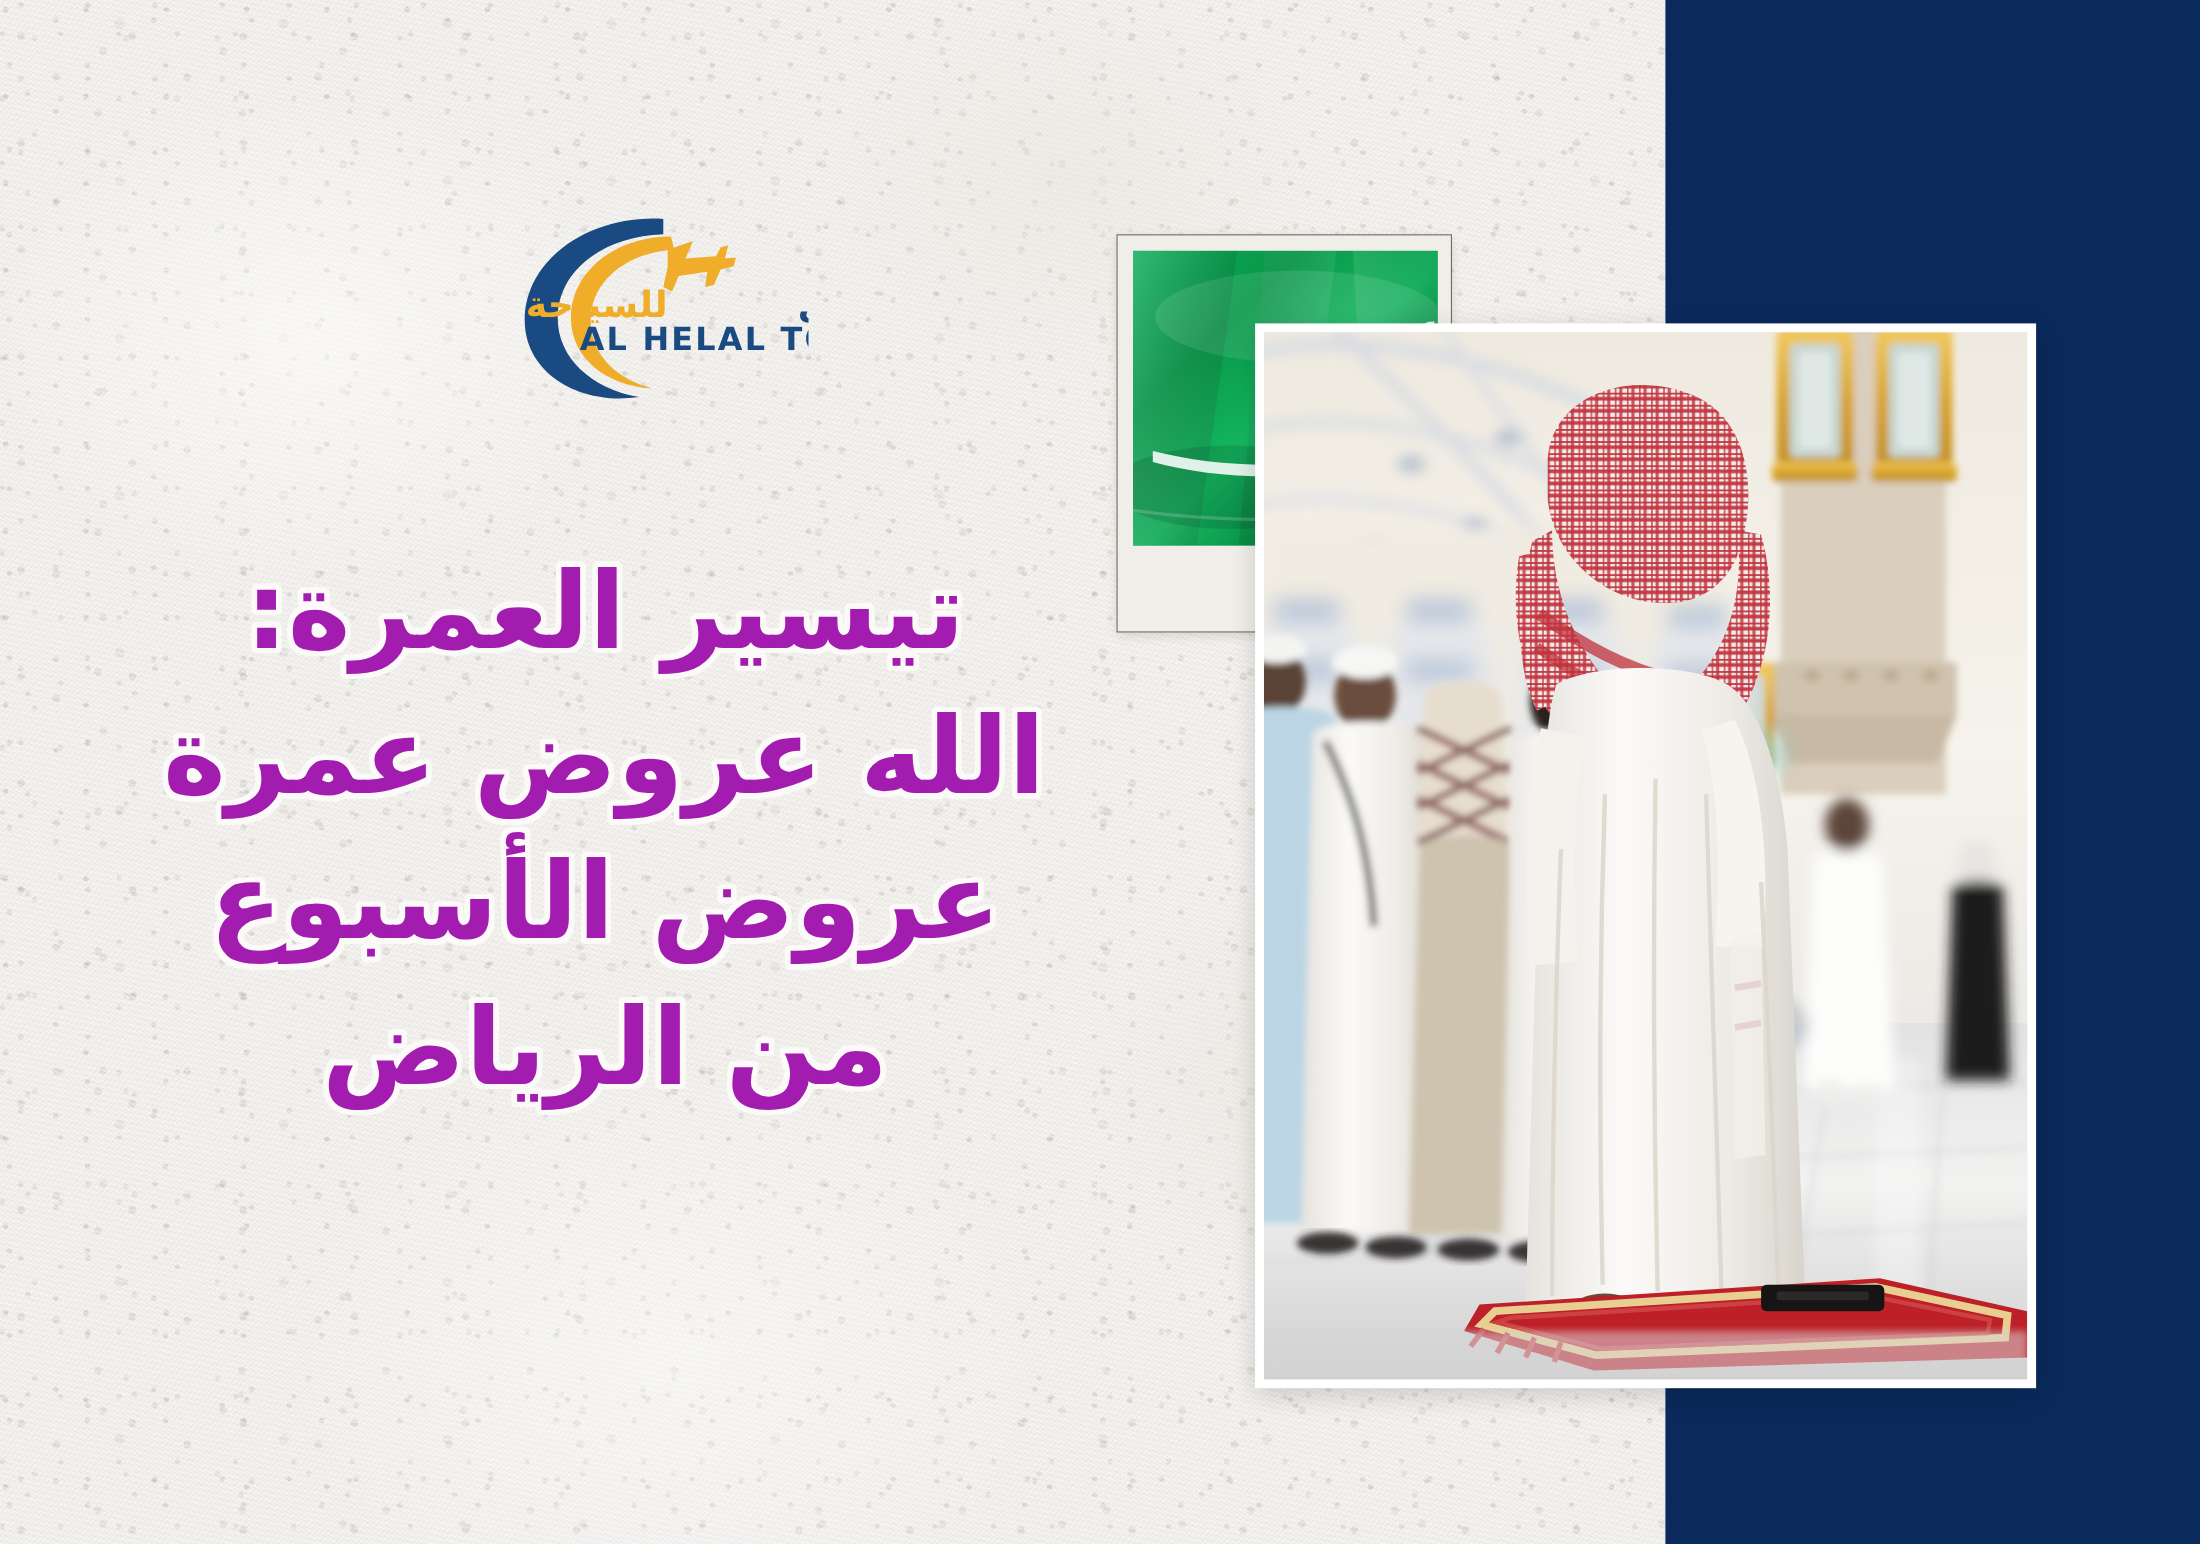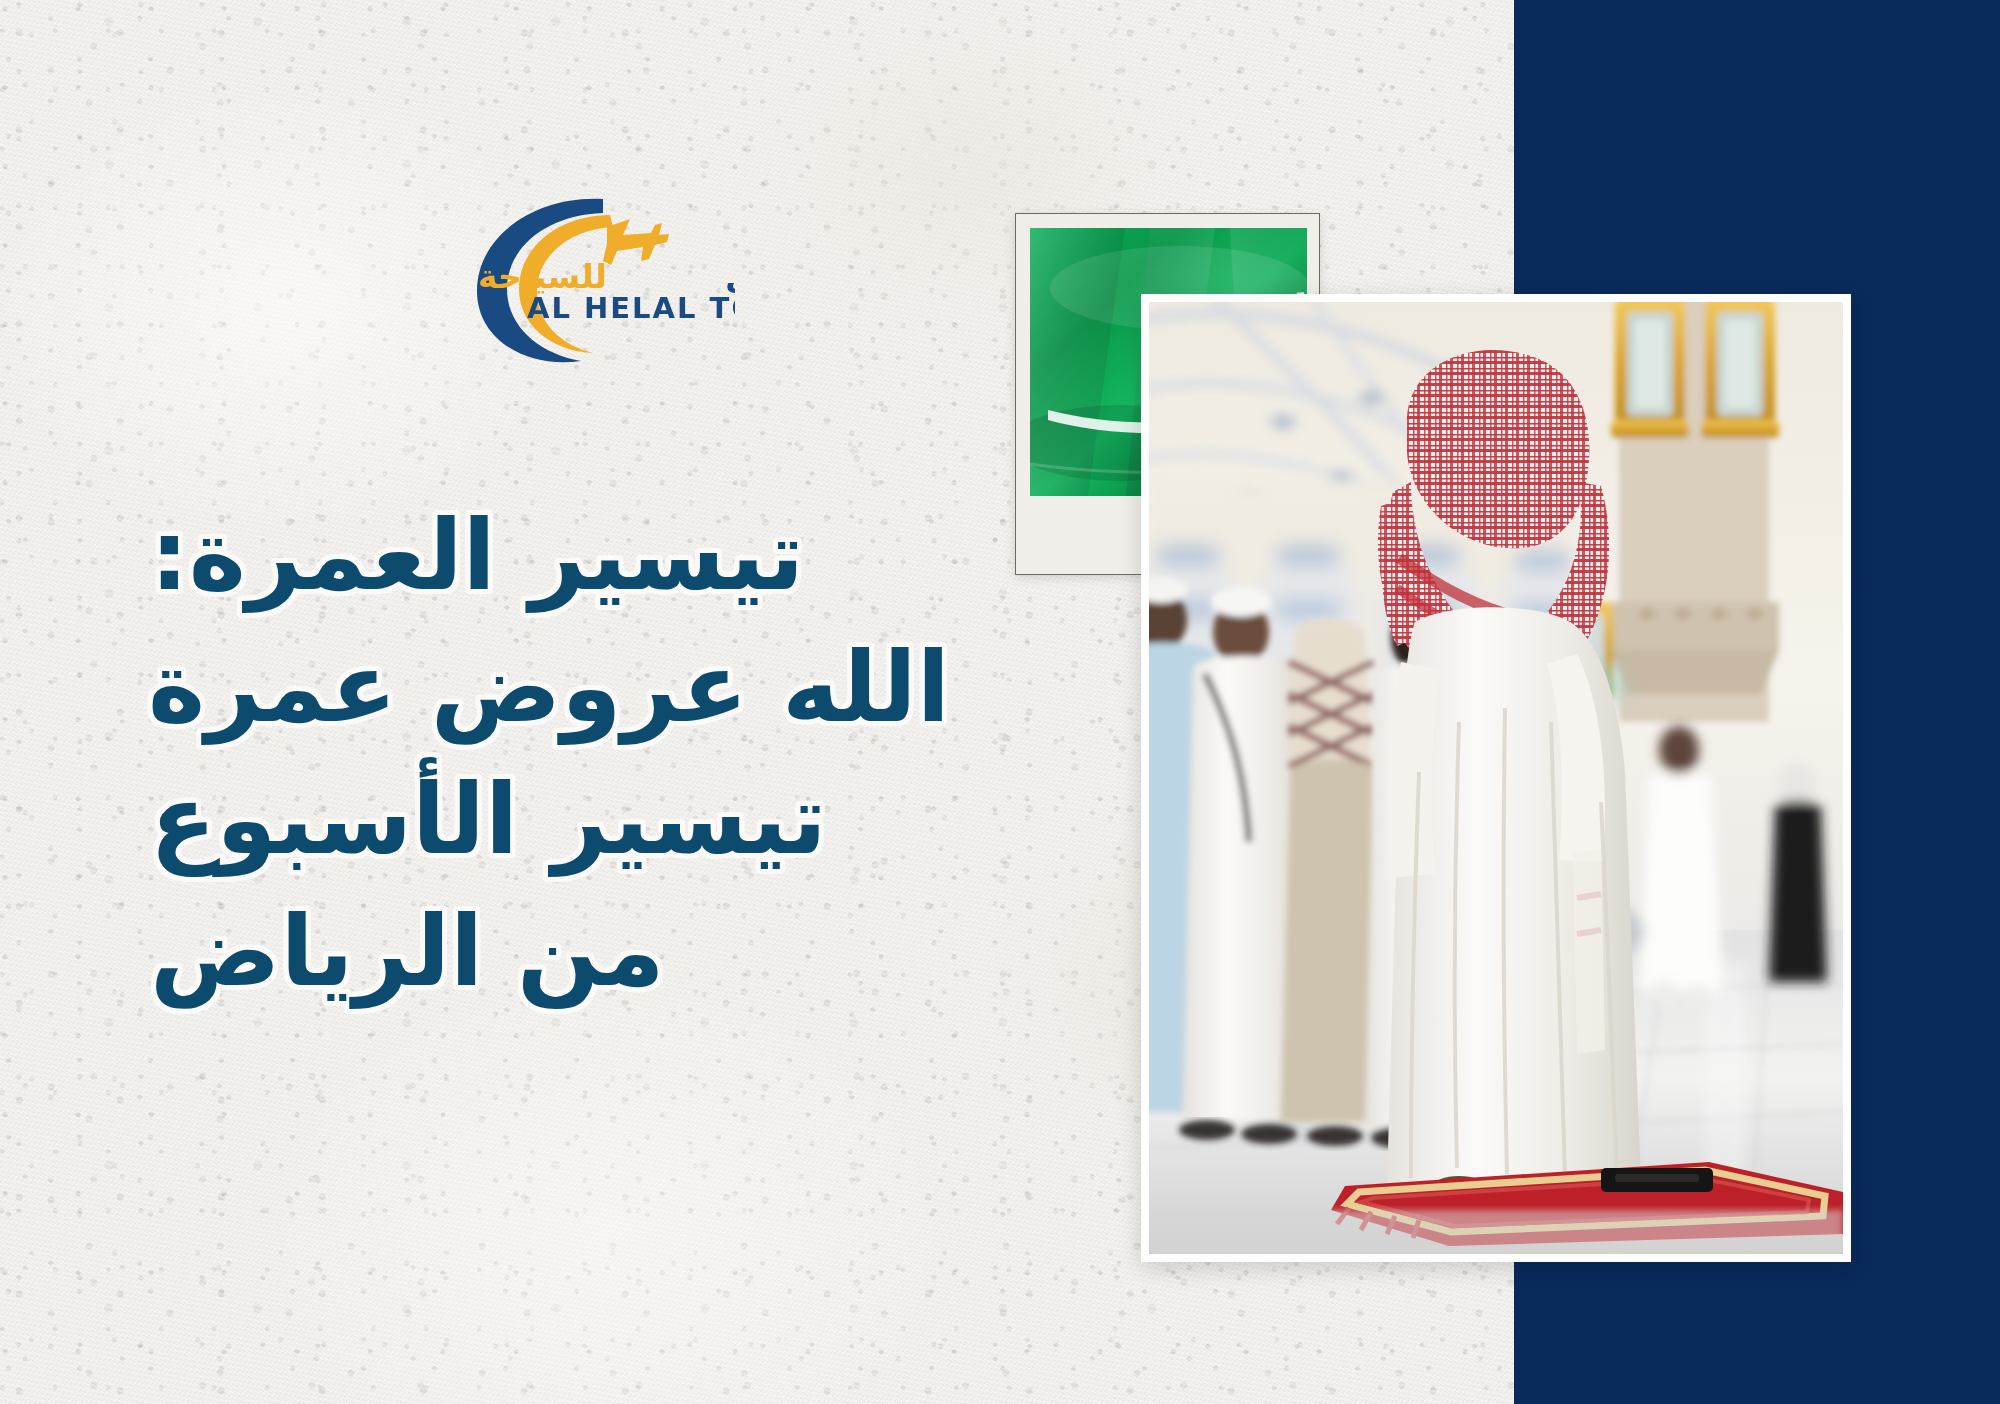--- a/index.html
+++ b/index.html
@@ -67,27 +67,27 @@
     position:absolute; left:455px; top:185px;
     width:280px; height:185px;
   }
   .logo svg{display:block;width:280px;height:185px;}
 
   
   .headline{
     position:absolute;
     left:150px; top:490px;
     width:800px;
-    text-align:left;
+    text-align:center;
     direction:rtl;
     font-family:"DejaVu Sans","Liberation Sans",sans-serif;
     font-weight:700;
     font-size:97px;
     line-height:1.36;
-    color:#0c4a6e;
+    color:#a21caf;
     letter-spacing:-1px;
     text-shadow:
       -4px -4px 0 #fbfaf8,  4px -4px 0 #fbfaf8,
       -4px  4px 0 #fbfaf8,  4px  4px 0 #fbfaf8,
       -5px  0   0 #fbfaf8,  5px  0   0 #fbfaf8,
        0   -5px 0 #fbfaf8,  0    5px 0 #fbfaf8,
       -3px -5px 0 #fbfaf8,  3px -5px 0 #fbfaf8,
       -5px -3px 0 #fbfaf8,  5px -3px 0 #fbfaf8,
       -3px  5px 0 #fbfaf8,  3px  5px 0 #fbfaf8,
       -5px  3px 0 #fbfaf8,  5px  3px 0 #fbfaf8;
@@ -160,21 +160,21 @@
       <text x="152" y="103" font-size="33" font-family="DejaVu Sans, Liberation Sans, sans-serif" font-weight="700" fill="#efad2a" direction="rtl">للسياحة</text>
       <text x="270" y="103" font-size="33" font-family="DejaVu Sans, Liberation Sans, sans-serif" font-weight="700" fill="#1a4a82" text-anchor="end" direction="rtl">الهلال</text>
 
       <text x="72" y="133" font-size="29" font-family="DejaVu Sans, Liberation Sans, sans-serif" font-weight="700" letter-spacing="2" fill="#1a4a82">AL HELAL TOURS</text>
     </svg>
   </div>
 
   <div class="headline">
     <span class="ln">تيسير العمرة:</span>
     <span class="ln">الله عروض عمرة</span>
-    <span class="ln">تيسير الأسبوع</span>
+    <span class="ln">عروض الأسبوع</span>
     <span class="ln">من الرياض</span>
   </div>
 
   <div class="polaroid">
     <div class="pic">
       <svg viewBox="0 0 277 268" xmlns="http://www.w3.org/2000/svg" aria-hidden="true">
         <defs>
           <linearGradient id="flagG" x1="0" y1="0" x2="1" y2="1">
             <stop offset="0%" stop-color="#0fae5c"></stop>
             <stop offset="28%" stop-color="#079748"></stop>

